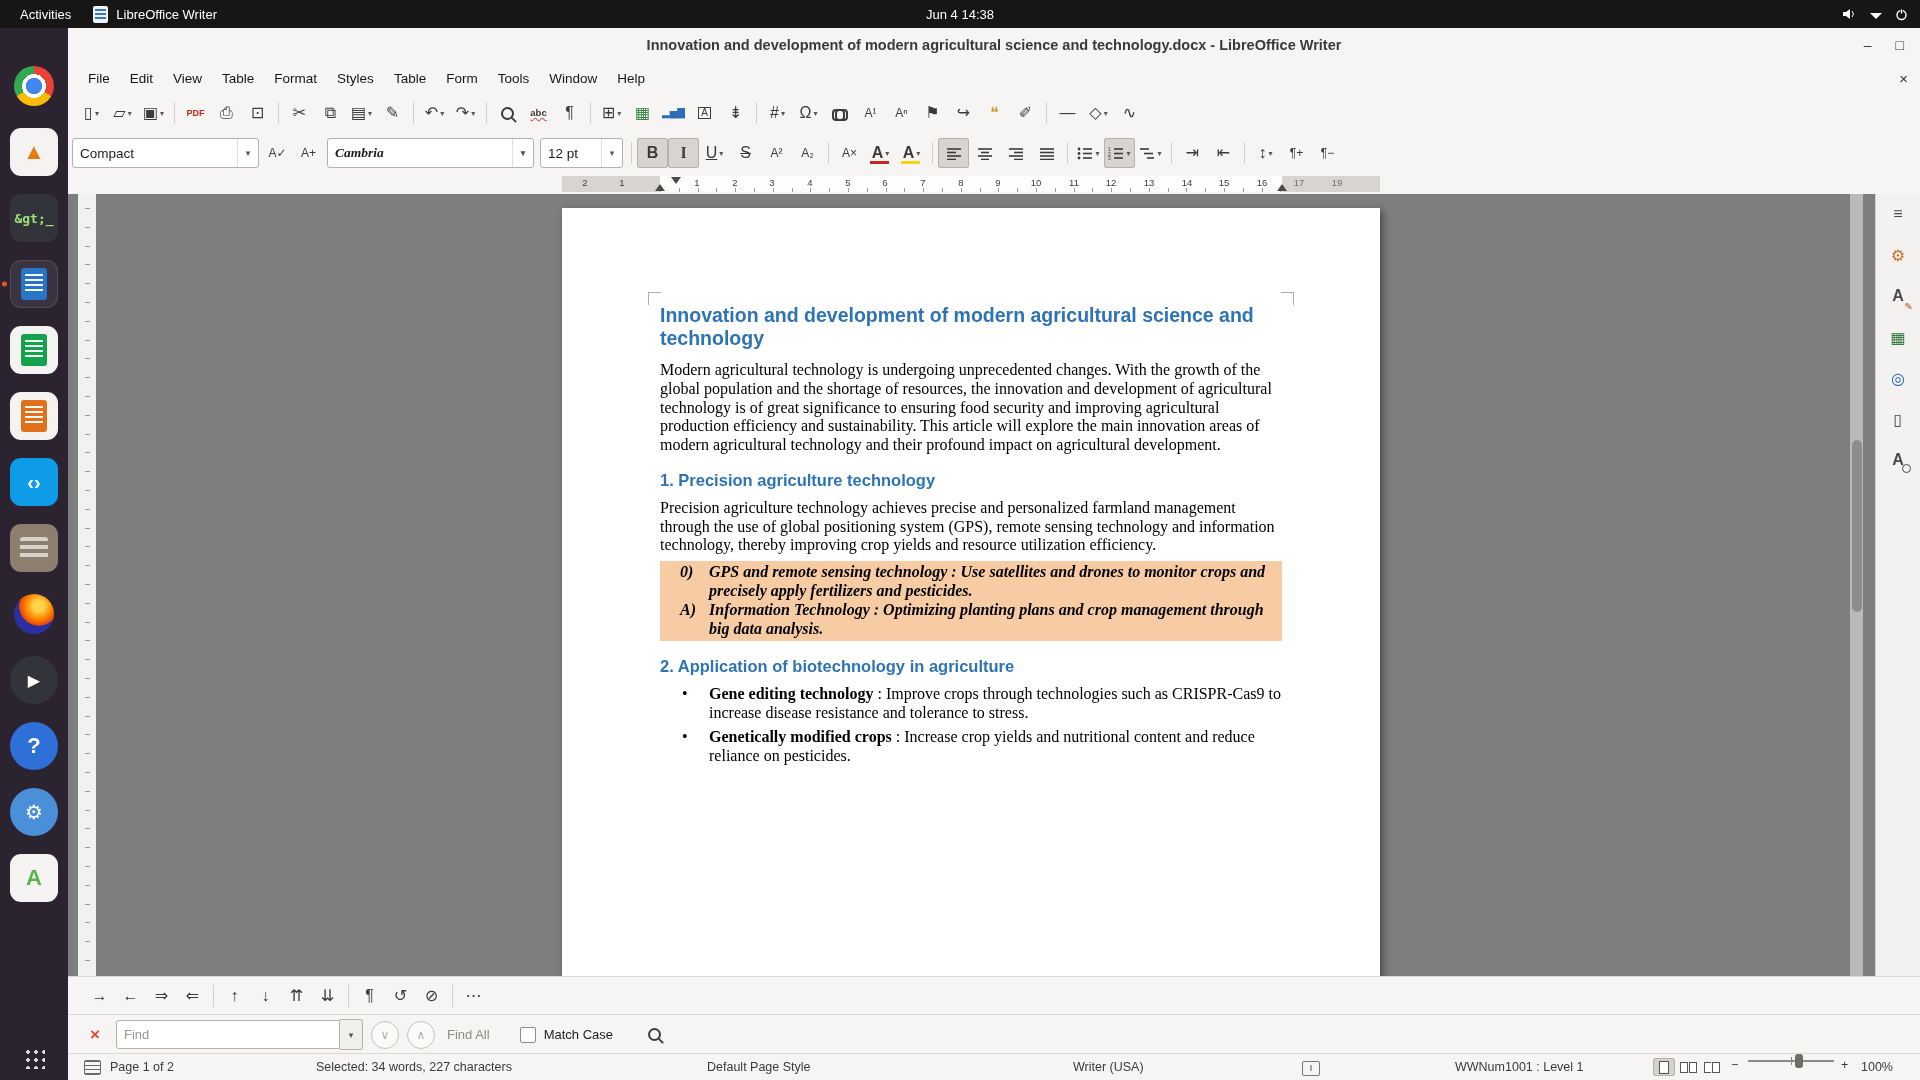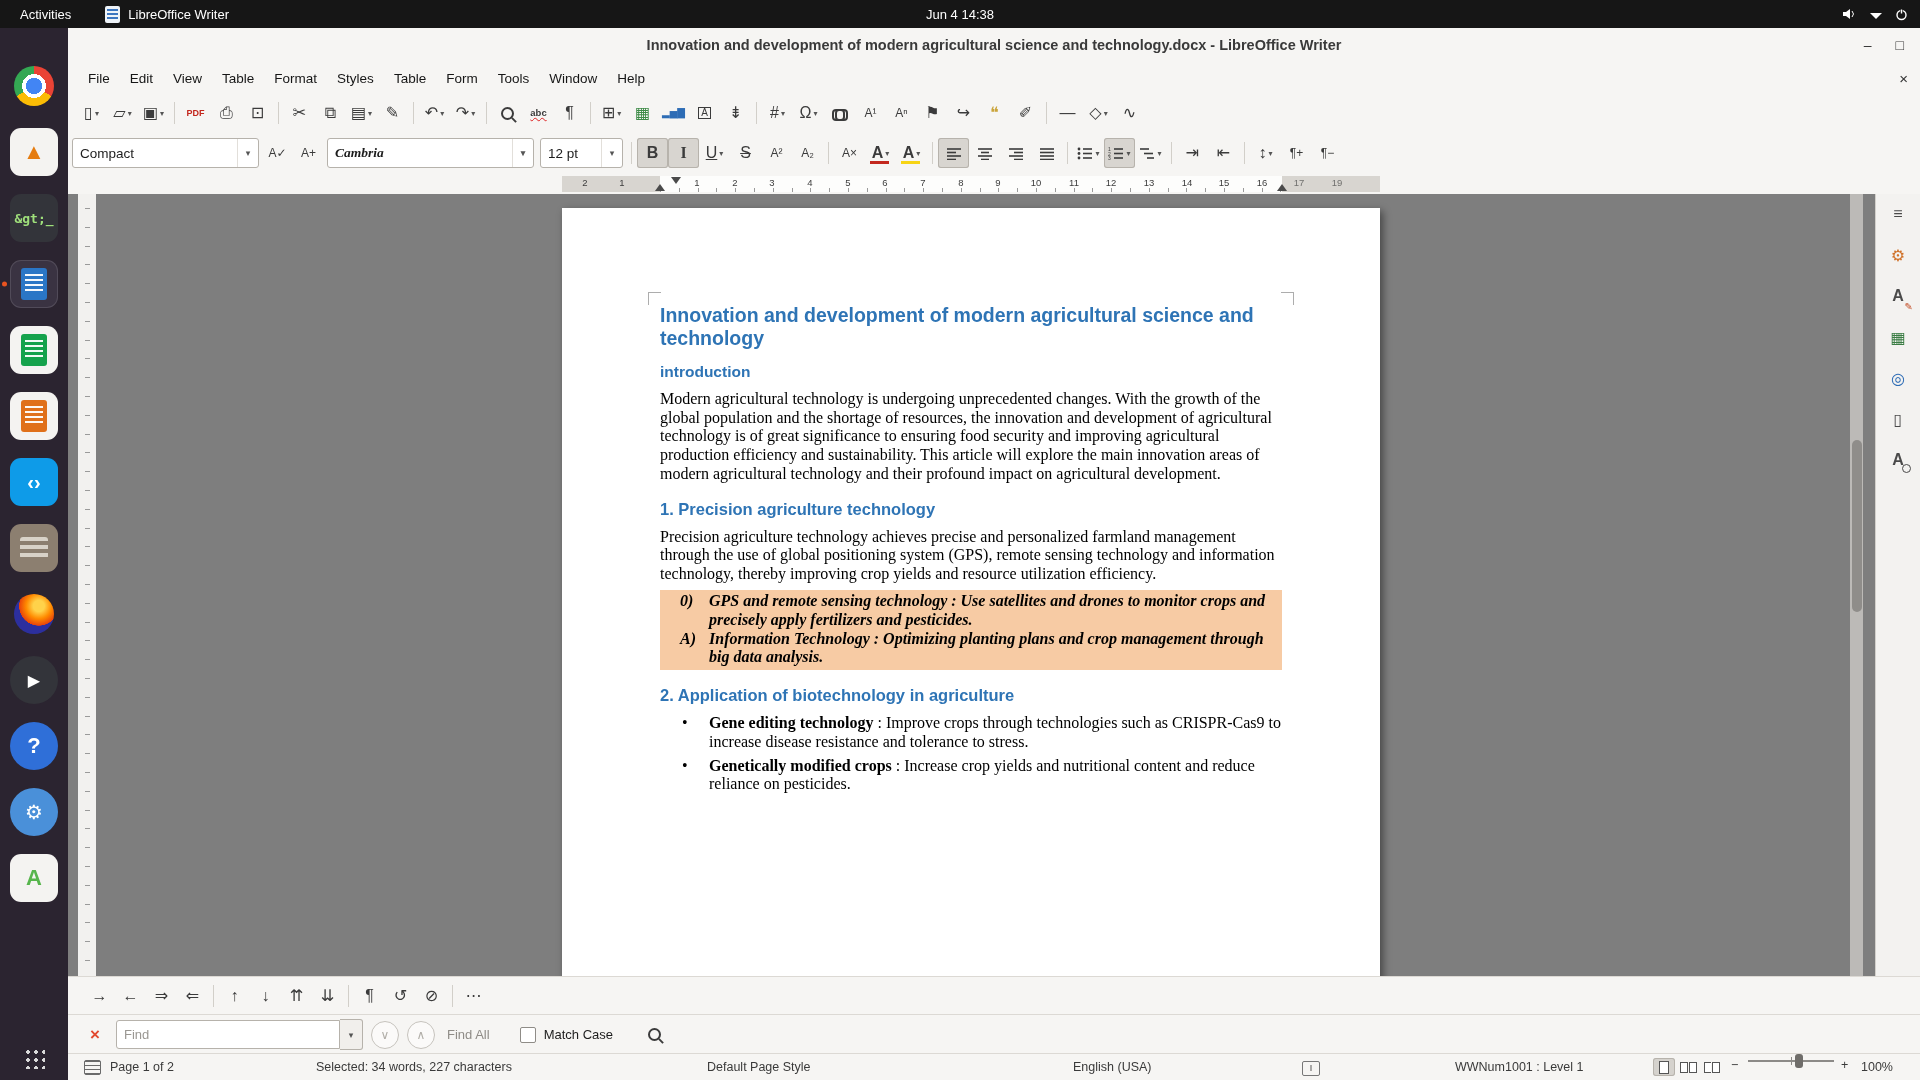--- a/index.html
+++ b/index.html
@@ -2,21 +2,21 @@
 <html><head>
 <meta charset="utf-8">
 <style>
   html,body{margin:0;padding:0;background:#000;}
   #root{position:relative;width:1920px;height:1080px;overflow:hidden;
         font-family:"Liberation Sans","DejaVu Sans",sans-serif;background:#7e7e7e;}
 
   
   .topbar{position:absolute;left:0;top:0;right:0;height:28px;background:#161616;color:#fff;
           display:flex;align-items:center;font-size:13px;z-index:50;}
-  .topbar .left{display:flex;align-items:center;gap:34px;margin-left:20px;}
+  .topbar .left{display:flex;align-items:center;gap:22px;margin-left:20px;}
   .topbar .appname{display:flex;align-items:center;gap:8px;}
   .appico{width:15px;height:17px;background:#eef3f8;border-radius:2px;position:relative;}
   .appico::after{content:"";position:absolute;left:2px;top:3px;right:2px;height:10px;
           background:repeating-linear-gradient(180deg,#3b76c0 0 2px,transparent 2px 4px);}
   .topbar .clock{position:absolute;left:50%;transform:translateX(-50%);}
   .topbar .right{position:absolute;right:12px;display:flex;align-items:center;gap:12px;}
 
   
   .dock{position:absolute;left:0;top:28px;width:68px;bottom:0;background:#2b2430;z-index:40;}
   .dock-icon{position:absolute;left:10px;width:48px;height:48px;border-radius:11px;
@@ -556,21 +556,20 @@
   </div>
 
   <div class="canvas">
     <div class="vruler"></div>
 
     <div class="page">
       <span class="cmark tl"></span>
       <span class="cmark tr"></span>
       <div class="ptext">
         <div class="h-title">Innovation and development of modern agricultural science and technology</div>
-        <div class="h-min">introduction</div>
         <p class="para">Modern agricultural technology is undergoing unprecedented changes. With the growth of the global population and the shortage of resources, the innovation and development of agricultural technology is of great significance to ensuring food security and improving agricultural production efficiency and sustainability. This article will explore the main innovation areas of modern agricultural technology and their profound impact on agricultural development.</p>
         <div class="h-sec">1. Precision agriculture technology</div>
         <p class="para">Precision agriculture technology achieves precise and personalized farmland management through the use of global positioning system (GPS), remote sensing technology and information technology, thereby improving crop yields and resource utilization efficiency.</p>
         <div class="sel-list">
           <div class="sel-item">
             <span class="mk">0)</span>
             <span>GPS and remote sensing technology : Use satellites and drones to monitor crops and precisely apply fertilizers and pesticides.</span>
           </div>
           <div class="sel-item">
             <span class="mk">A)</span>
@@ -662,21 +661,21 @@
     <span class="tbtn">
         <i class="mag"></i>
       </span>
   </div>
 
   <div class="bar statusbar">
     <span class="sitem" style="left:16px"><span class="stico"></span></span>
     <span class="sitem" style="left:42px">Page 1 of 2</span>
     <span class="sitem" style="left:248px">Selected: 34 words, 227 characters</span>
     <span class="sitem" style="left:639px">Default Page Style</span>
-    <span class="sitem" style="left:1005px">English (USA)</span>
+    <span class="sitem" style="left:1005px">Writer (USA)</span>
     <span class="sitem" style="left:1234px"><span class="imode">I</span></span>
     <span class="sitem" style="left:1387px">WWNum1001 : Level 1</span>
     <span class="sitem vbtn on" style="left:1585px;top:4px">
         <span class="pg"></span>
       </span>
     <span class="sitem vbtn" style="left:1609px;top:4px">
         <span class="pg s"></span>
         <span class="pg s"></span>
       </span>
     <span class="sitem vbtn" style="left:1633px;top:4px">

